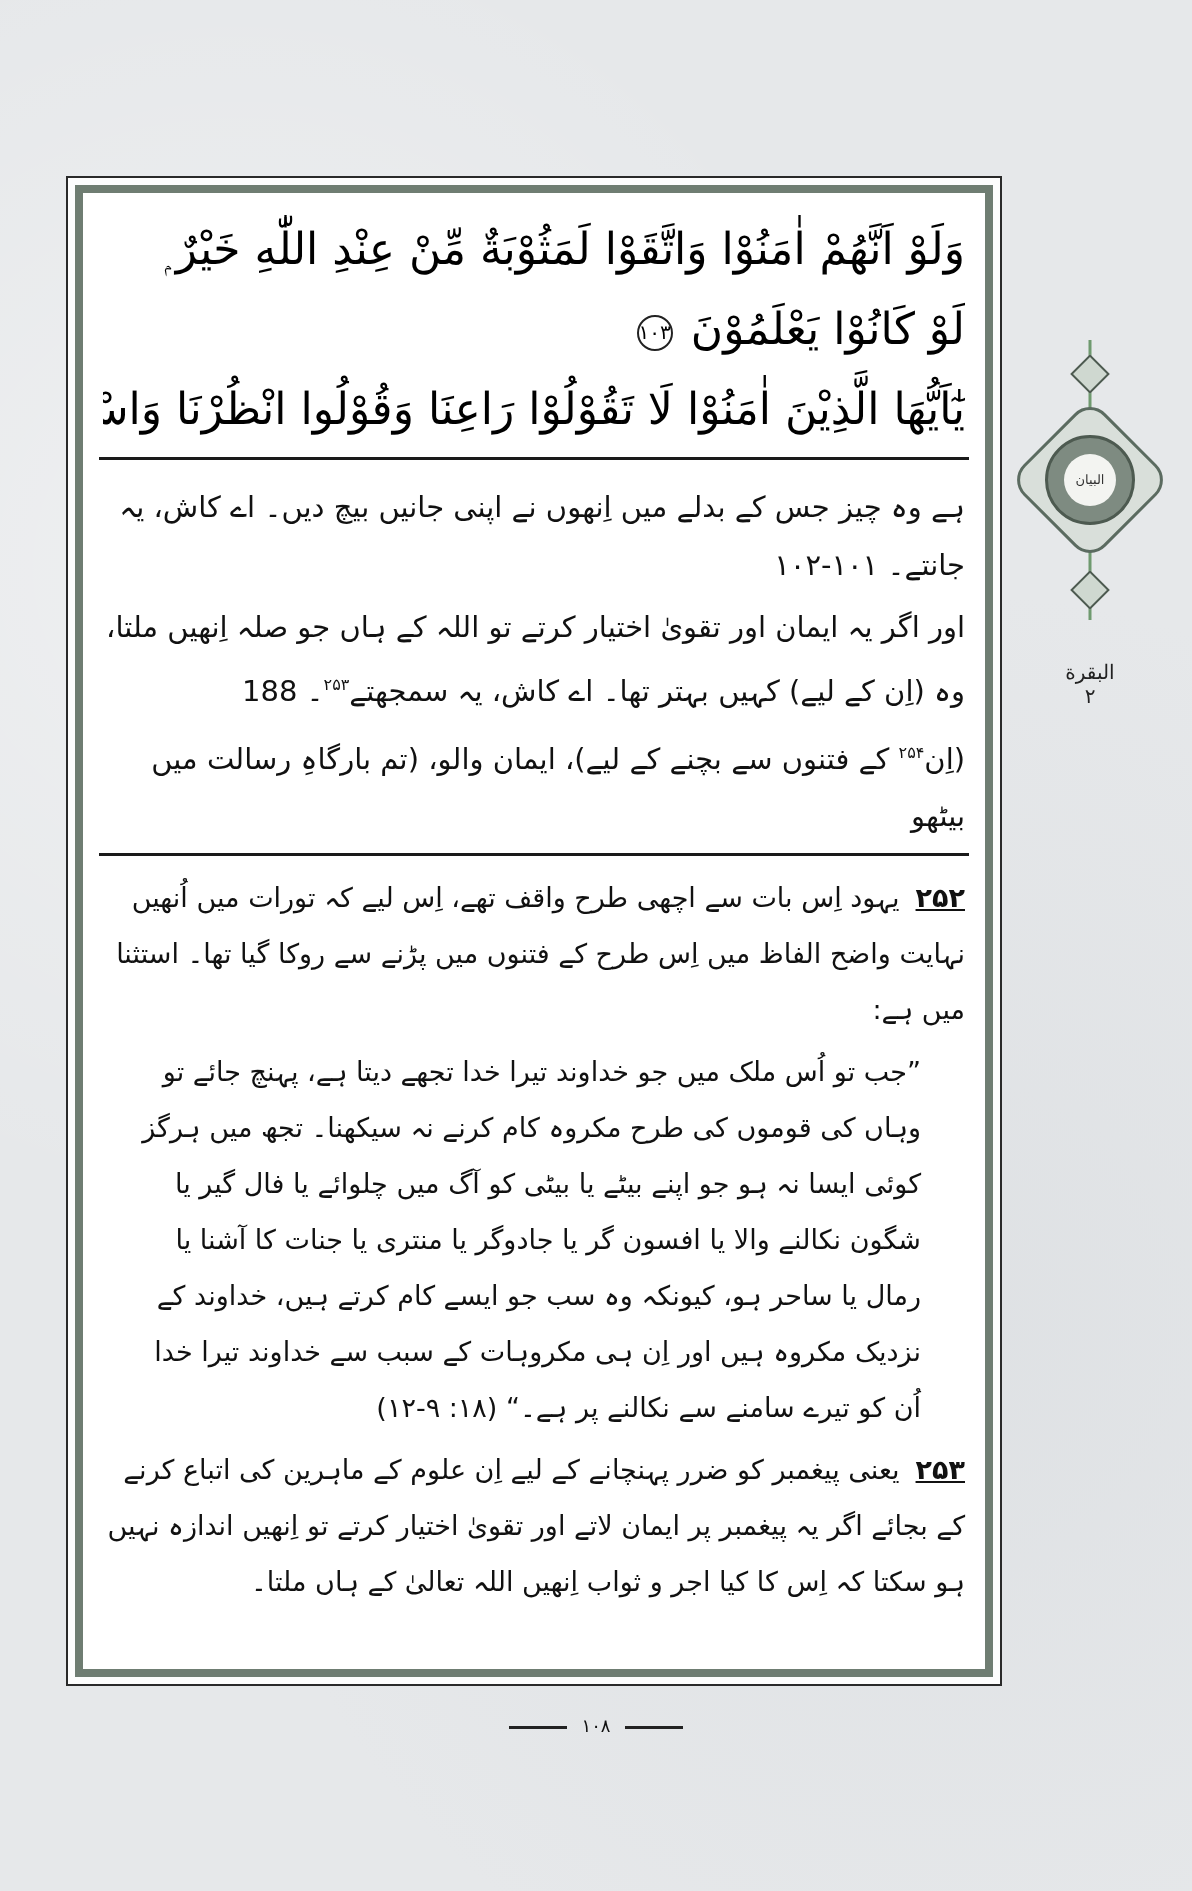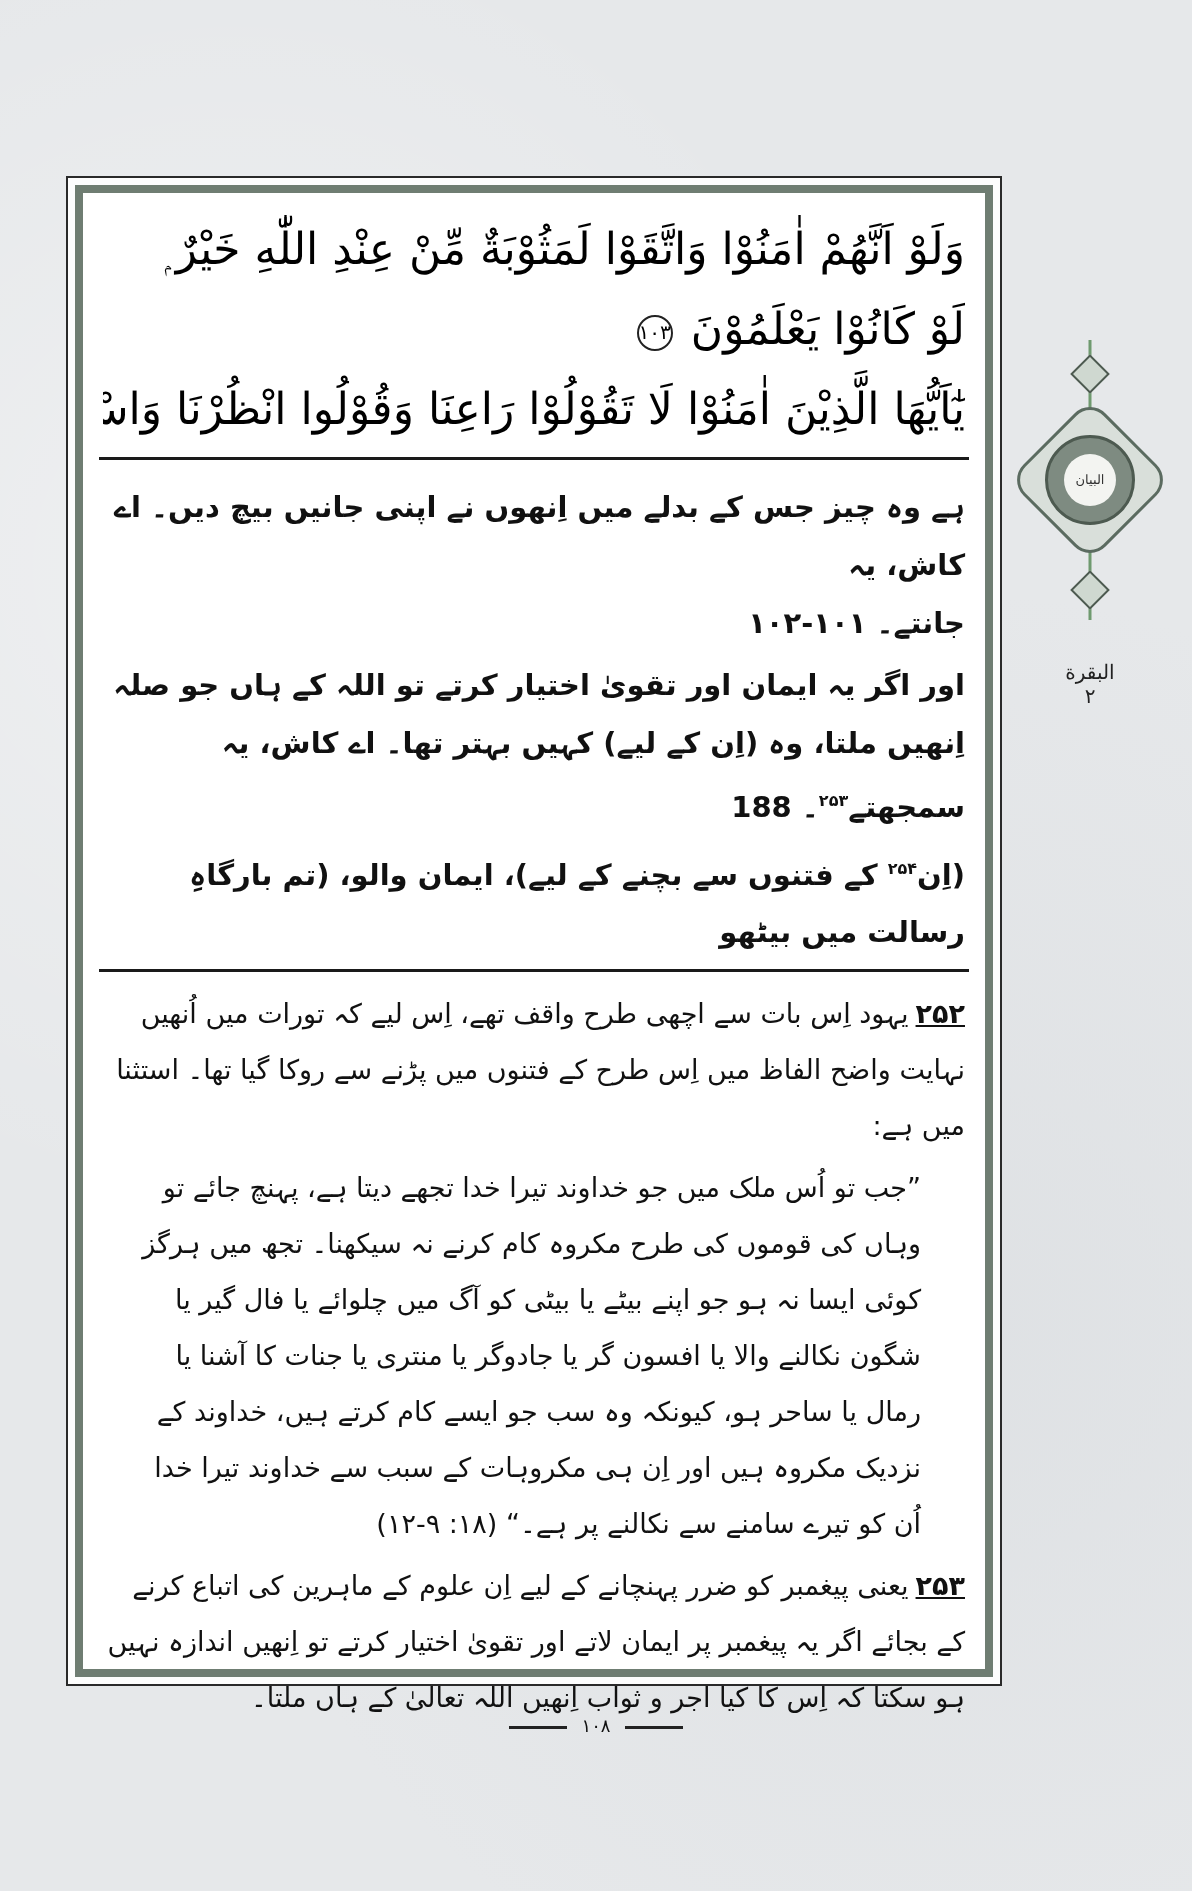--- a/index.html
+++ b/index.html
@@ -30,27 +30,27 @@
   .ayah-line { display:block; white-space:nowrap; overflow:hidden; }
   .ayah-num {
     display:inline-block; width:32px; height:32px; border:2px solid #222; border-radius:50%;
     font-size:20px; line-height:30px; text-align:center; vertical-align:middle; margin-right:18px;
     font-family:"DejaVu Sans", sans-serif;
   }
   .rule { height:0; border-top:3px solid #1a1a1a; margin:8px 0 0 0; }
   .trans {
     font-size:29px; line-height:58px; padding:18px 4px 0 4px; color:#111;
   }
-  .trans p { margin:0 0 4px 0;font-weight:bold; }
+  .trans p { margin:0 0 4px 0; }
   sup.fn { font-size:16px; vertical-align:super; color:#111; }
   .notes {
     font-size:27px; line-height:56px; padding:14px 4px 0 4px; color:#111;
   }
   .notes p { margin:0 0 6px 0; }
-  .fn-num { font-weight:bold; text-decoration:underline; margin-left:7px; }
+  .fn-num { font-weight:bold; text-decoration:underline; margin-left:16px; }
   .quote { padding-right:44px; padding-left:16px; }
   .side {
     position:absolute; left:1030px; top:340px; width:120px; height:310px;
   }
   .ornament {
     position:absolute; left:10px; top:0; width:100px; height:280px;
   }
   .orn-diamond {
     position:absolute; left:50%; top:50%; width:110px; height:110px;
     transform:translate(-50%,-50%) rotate(45deg);

